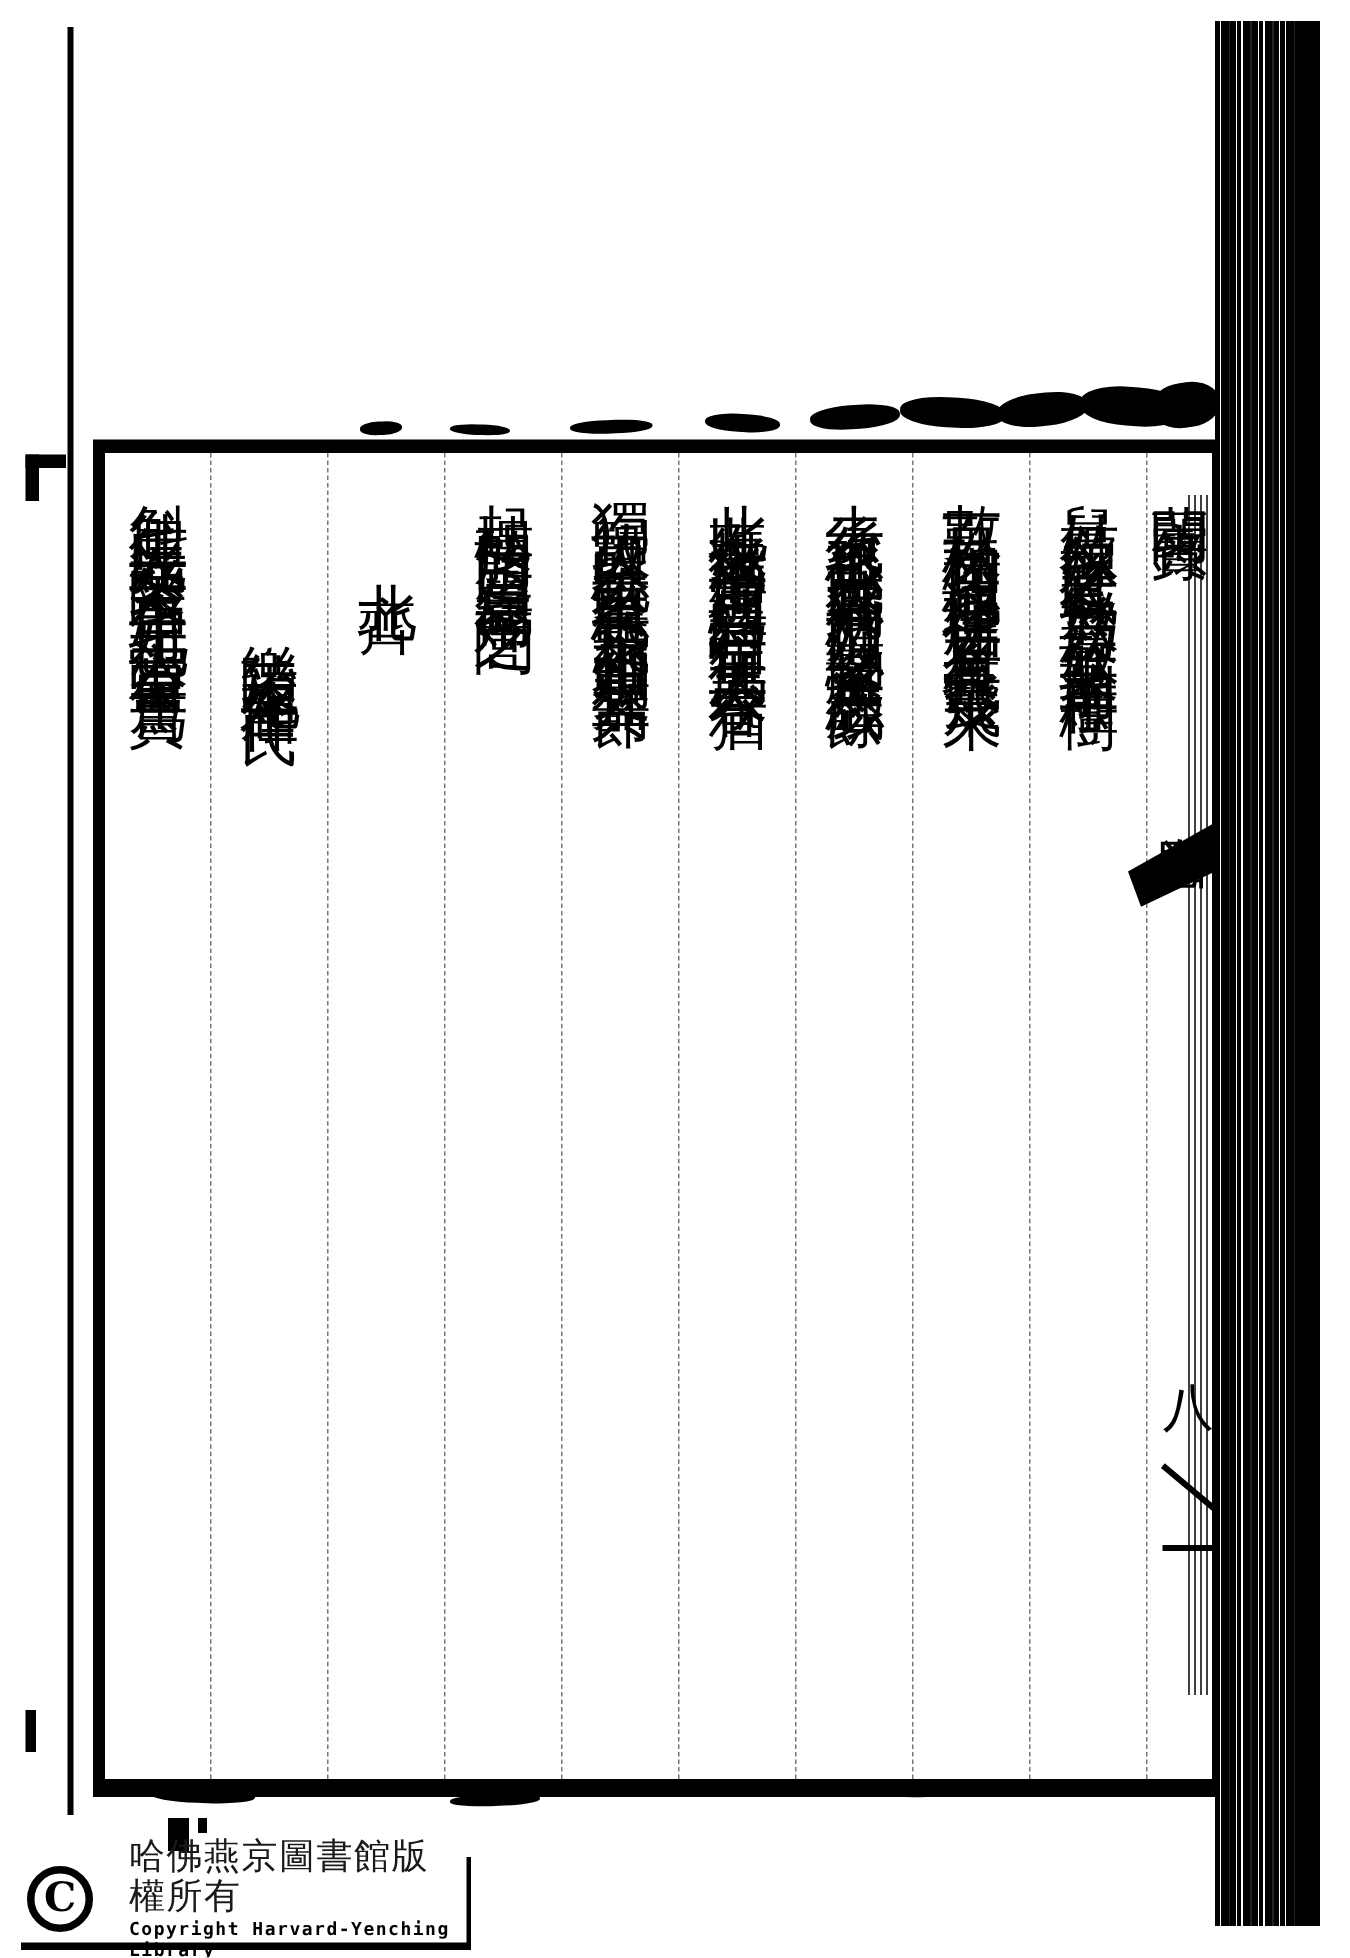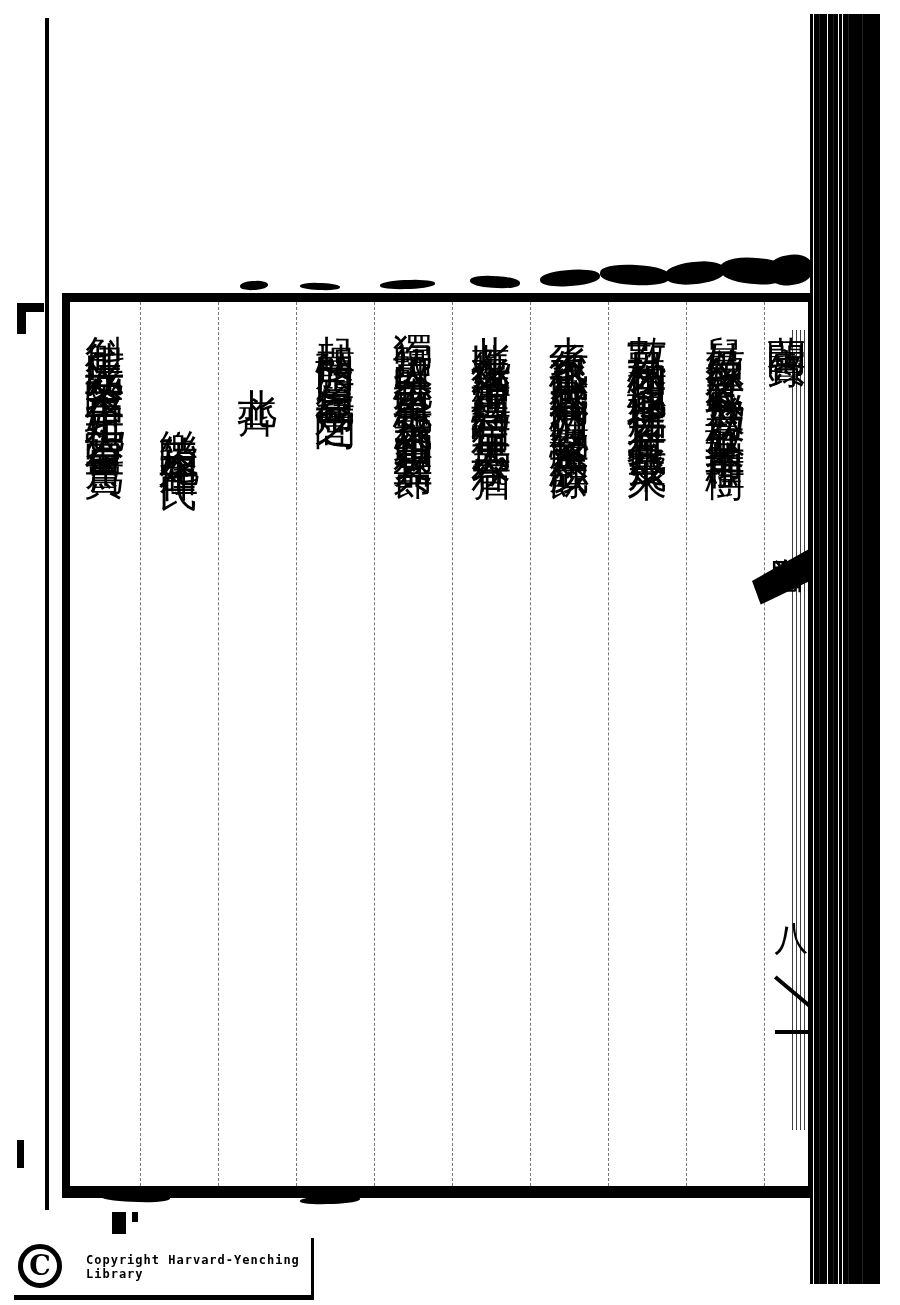--- a/index.html
+++ b/index.html
@@ -162,17 +162,18 @@
   <div class="binding-band"></div>
   <div class="binding-streaks"></div>
 
   <div class="stamp-noise-1"></div>
   <div class="stamp-noise-2"></div>
   <div class="stamp">
     <div class="c-circle">
       <span class="c-glyph">C</span>
     </div>
     <div class="stamp-texts">
+      <span class="stamp-cn">哈佛燕京圖書館版權所有</span>
       <span class="stamp-en">Copyright Harvard-Yenching Library</span>
     </div>
   </div>
 
 </div>
 
 </body></html>

